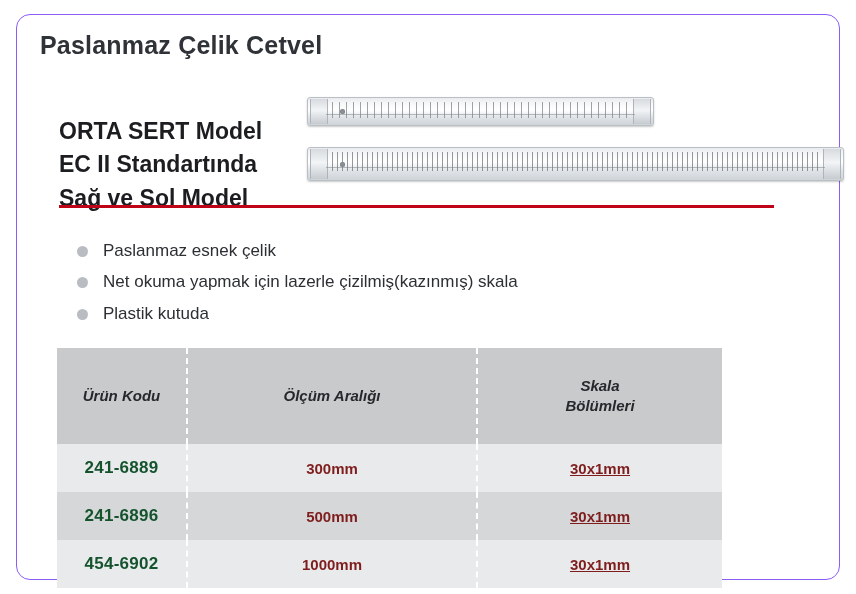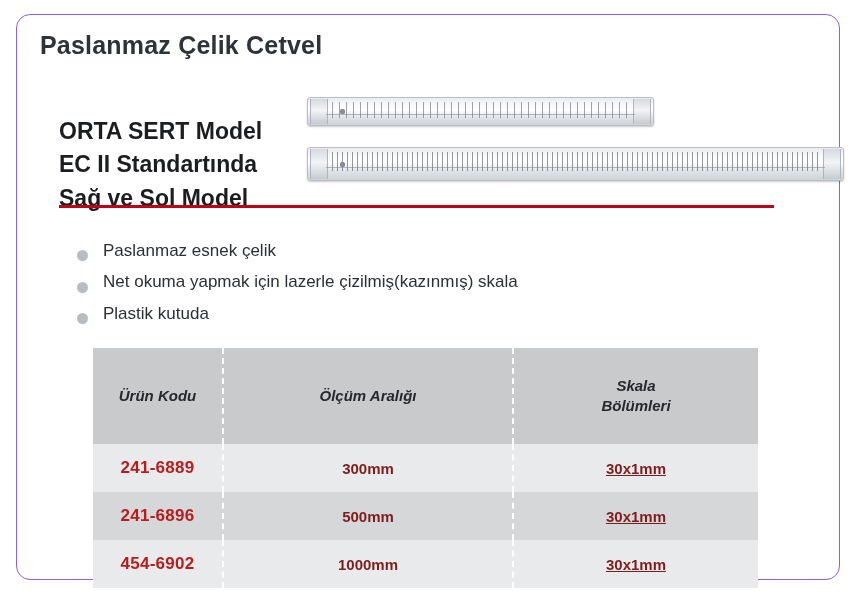--- a/index.html
+++ b/index.html
@@ -132,21 +132,21 @@
   }
   
   .bullets {
     position: absolute;
     left: 60px;
     top: 225px;
     width: 700px;
   }
   .bullet {
     display: flex;
-    align-items: flex-end;
+    align-items: flex-start;
     margin-bottom: 10px;
   }
   .bullet .dot {
     flex: 0 0 auto;
     width: 11px;
     height: 11px;
     border-radius: 50%;
     background: #b9bdc2;
     margin-top: 6px;
     margin-right: 15px;
@@ -157,21 +157,20 @@
     line-height: 1.25;
   }
   
   .tbl {
     position: absolute;
     left: 40px;
     top: 333px;
     width: 665px;
     border-collapse: collapse;
     table-layout: fixed;
-    margin-left: 36px;
   }
   .tbl col.c1 { width: 130px; }
   .tbl col.c2 { width: 290px; }
   .tbl col.c3 { width: 245px; }
   .tbl th {
     background: #c9cacc;
     color: #26282b;
     font-size: 15px;
     font-style: italic;
     font-weight: bold;
@@ -190,21 +189,21 @@
     font-size: 15px;
     font-weight: bold;
     color: #7f1d1d;
     border-right: 2px dashed #ffffff;
     padding: 2px 6px;
   }
   .tbl td:last-child { border-right: none; text-decoration: underline; }
   .tbl tr.r-odd td { background: #e9eaec; }
   .tbl tr.r-even td { background: #d6d7d9; }
   .tbl td.code {
-    color: #b91c1c;
+    color: #14532d;
     font-size: 17px;
     letter-spacing: 0.3px;
   }
 </style>
 </head>
 <body>
 
 <div class="page">
   <div class="card">
 

